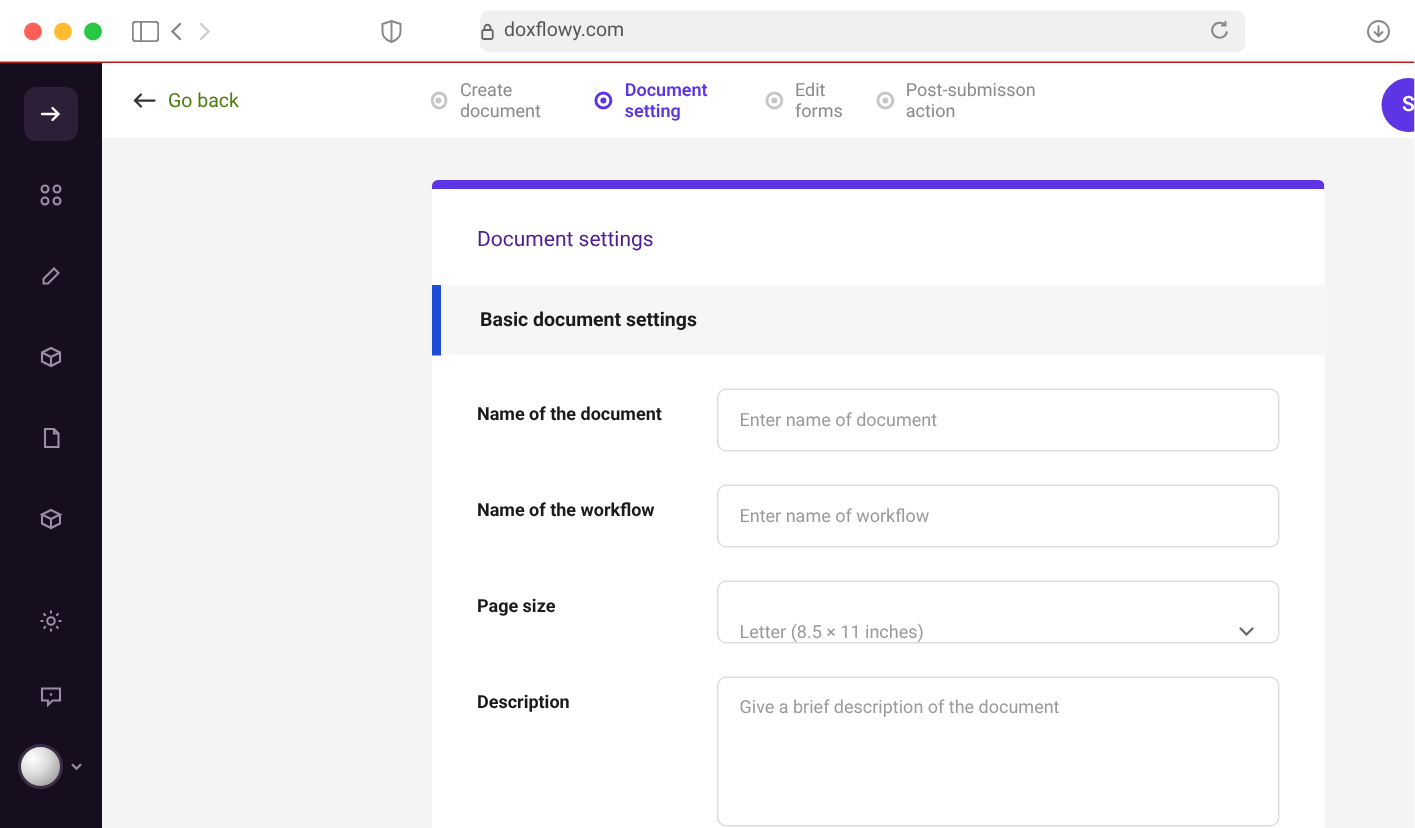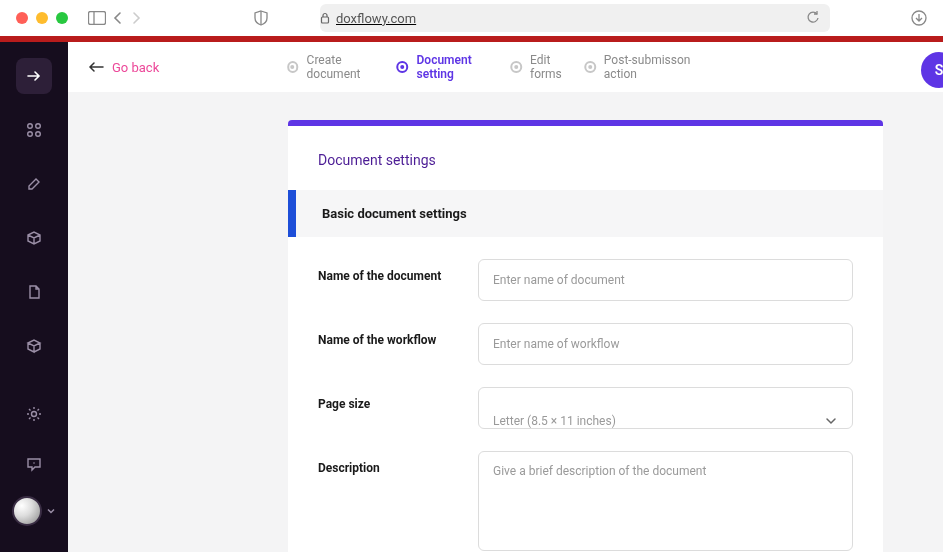--- a/index.html
+++ b/index.html
@@ -15,22 +15,21 @@
       background: #fff;
     }
     
     
     .browser-chrome {
       height: 42px;
       display: flex;
       align-items: center;
       padding: 0 16px;
       gap: 12px;
-      border-bottom: 6px solid #b91c1c;
-      text-decoration: underline;
+      border-bottom: 1px solid #b91c1c;
     }
     .traffic-lights {
       display: flex;
       gap: 8px;
     }
     .traffic-light {
       width: 12px;
       height: 12px;
       border-radius: 50%;
     }
@@ -136,21 +135,21 @@
       display: flex;
       align-items: center;
       padding: 0 20px;
       position: relative;
     }
     .go-back {
       display: flex;
       align-items: center;
       gap: 8px;
       font-size: 13px;
-      color: #ec4899;
+      color: #4d7c0f;
       cursor: pointer;
       text-align: right;
     }
     .steps {
       display: flex;
       position: absolute;
       left: 50%;
       transform: translateX(-50%);
     }
     .step {
@@ -212,21 +211,21 @@
       min-height: 470px;
     }
     .panel-title {
       font-size: 14px;
       font-weight: 400;
       padding: 26px 30px 22px;
       color: #4c1d95;
     }
     .section-header {
       background: #f6f6f7;
-      border-left: 8px solid #1d4ed8;
+      border-left: 6px solid #1d4ed8;
       padding: 16px 26px;
       font-size: 13px;
       font-weight: 700;
       color: #1a1a1a;
     }
     .form-body {
       padding: 22px 30px;
     }
     .form-row {
       display: flex;

